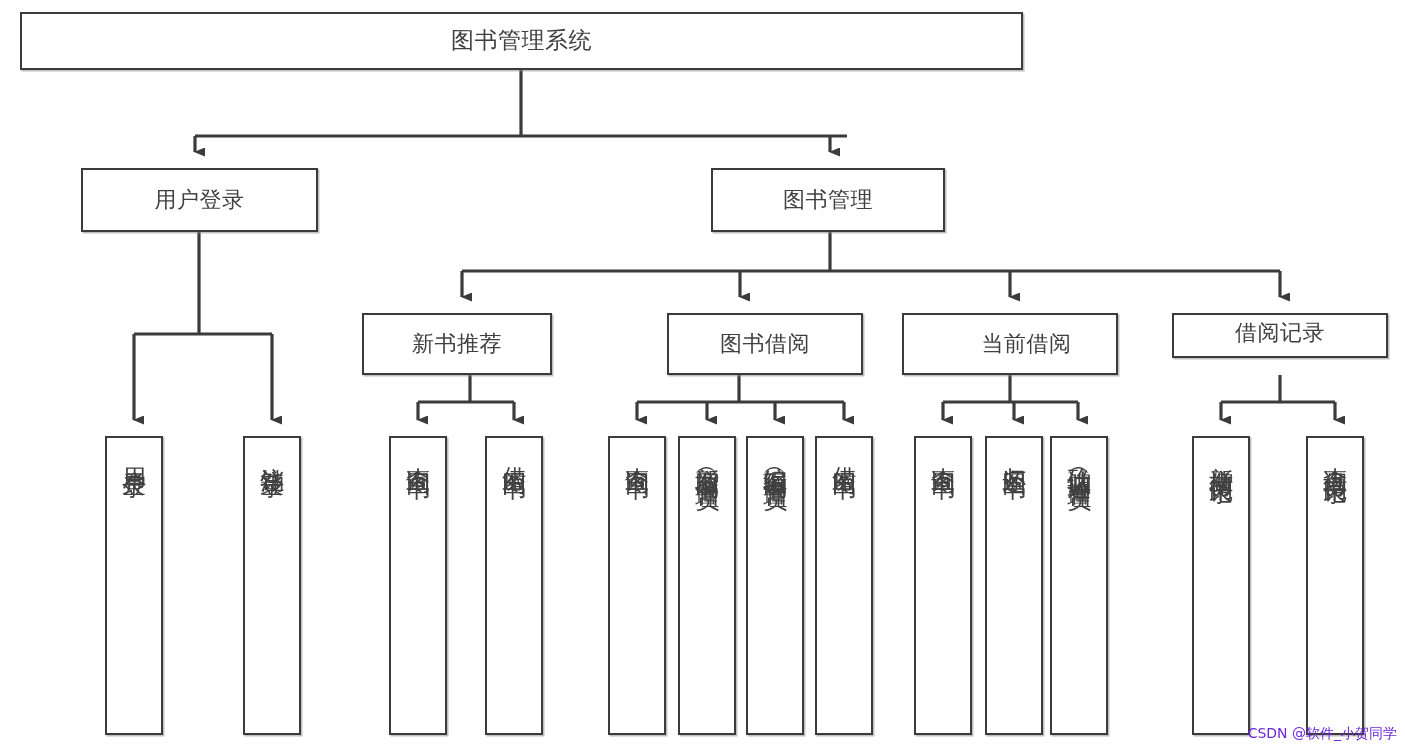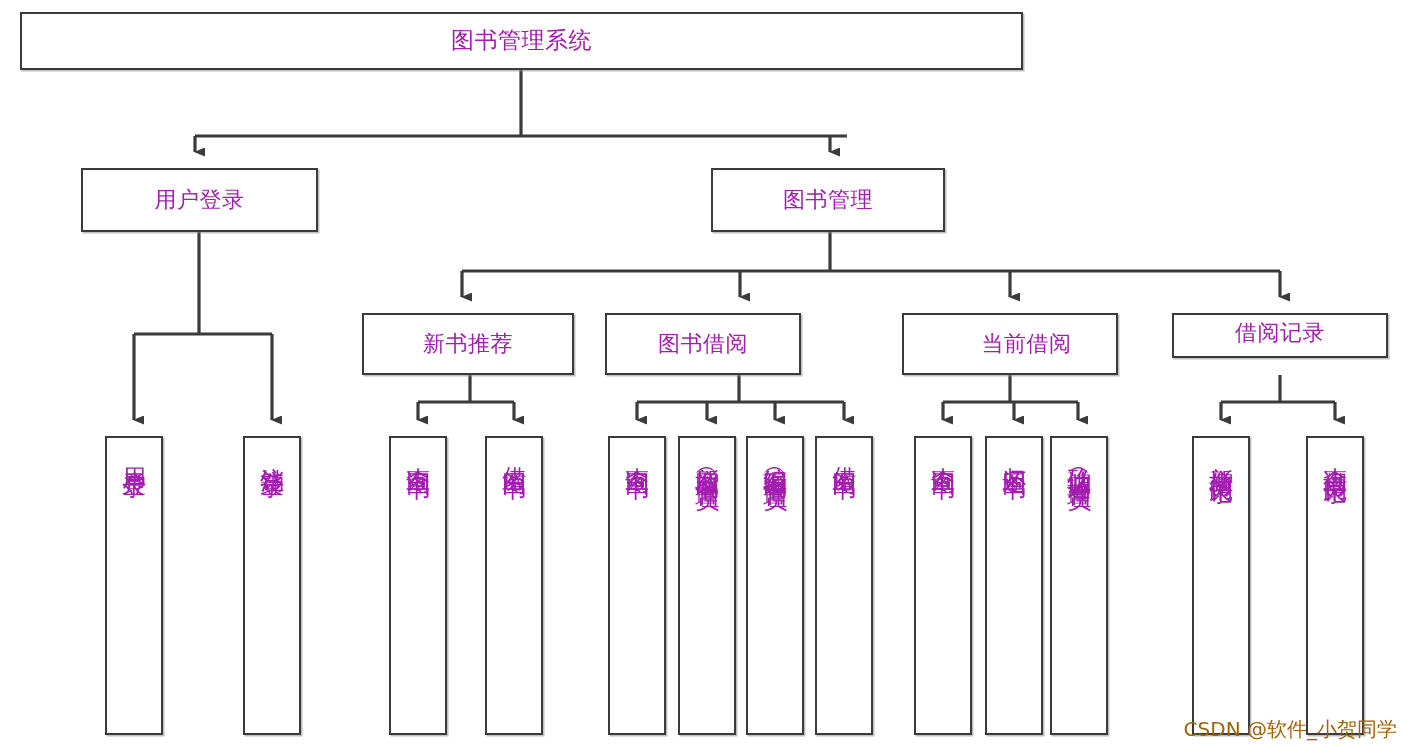--- a/index.html
+++ b/index.html
@@ -31,21 +31,21 @@
     box-sizing: border-box;
     background: #ffffff;
     border: 2px solid #3b3b3b;
     box-shadow: 1.5px 1.5px 0 0 rgba(140,140,140,0.55);
     display: flex;
     align-items: center;
     justify-content: center;
     z-index: 2;
   }
   .node .label {
-    color: #a21caf;
+    color: #404040;
     letter-spacing: 0.5px;
     white-space: nowrap;
     text-align: center;
   }
   
   .node.h .label {
     font-size: 22px;
     line-height: 1.1;
   }
   #node-root .label {
@@ -62,22 +62,22 @@
     font-size: 24px;
     line-height: 1.18;
     letter-spacing: 3px;
     white-space: nowrap;
     -webkit-writing-mode: vertical-rl;
   }
   #watermark {
     position: absolute;
     right: 8px;
     bottom: 4px;
-    font-size: 20px;
-    color: #a16207;
+    font-size: 14px;
+    color: #6d28d9;
     z-index: 5;
     white-space: nowrap;
     font-family: "DejaVu Sans", "Liberation Sans", sans-serif;
   }
 </style>
 </head>
 <body>
 
 <div id="canvas">
 
@@ -137,24 +137,24 @@
     <span class="label">图书管理系统</span>
   </div>
 
   <div class="node h" style="left:81px; top:168px; width:237px; height:64px;">
     <span class="label">用户登录</span>
   </div>
   <div class="node h" style="left:711px; top:168px; width:234px; height:64px;">
     <span class="label">图书管理</span>
   </div>
 
-  <div class="node h" style="left:362px; top:313px; width:212px; height:62px;">
+  <div class="node h" style="left:362px; top:313px; width:190px; height:62px;">
     <span class="label">新书推荐</span>
   </div>
-  <div class="node h" style="left:605px; top:313px; width:196px; height:62px;">
+  <div class="node h" style="left:667px; top:313px; width:196px; height:62px;">
     <span class="label">图书借阅</span>
   </div>
   <div class="node h" style="left:902px; top:313px; width:216px; height:62px;padding-left:33px;">
     <span class="label">当前借阅</span>
   </div>
   <div class="node h" style="left:1172px; top:313px; width:216px; height:45px;font-family:Liberation Mono, monospace;">
     <span class="label">借阅记录</span>
   </div>
 
   <div class="node v" style="left:105px; top:436px; width:58px; height:299px;">

